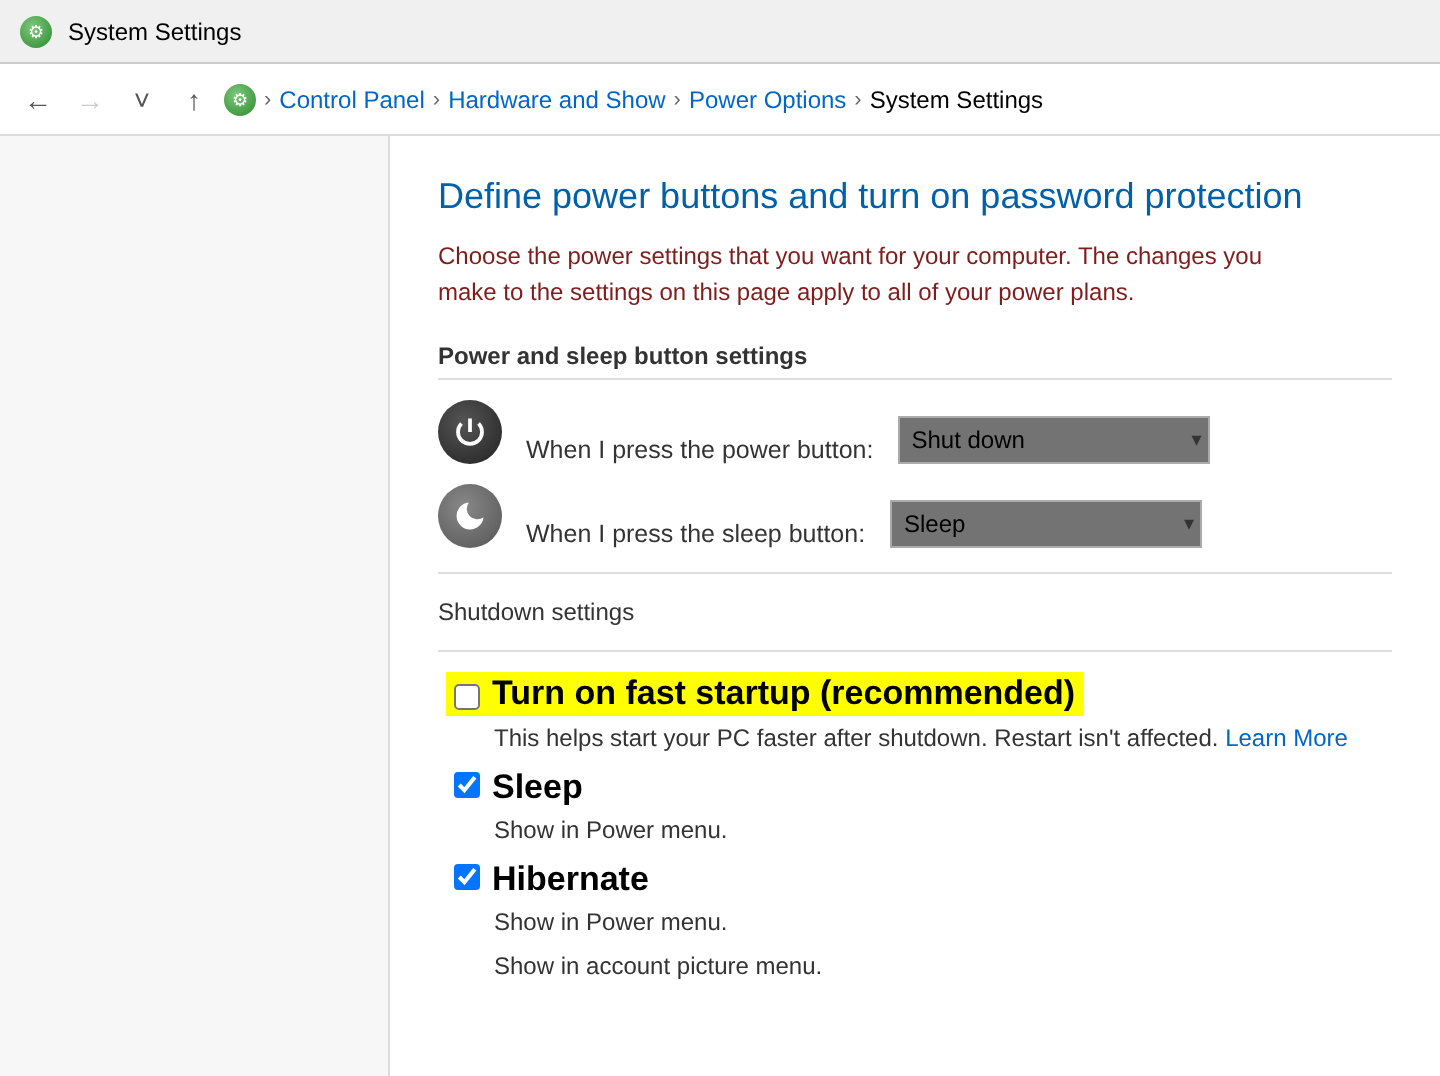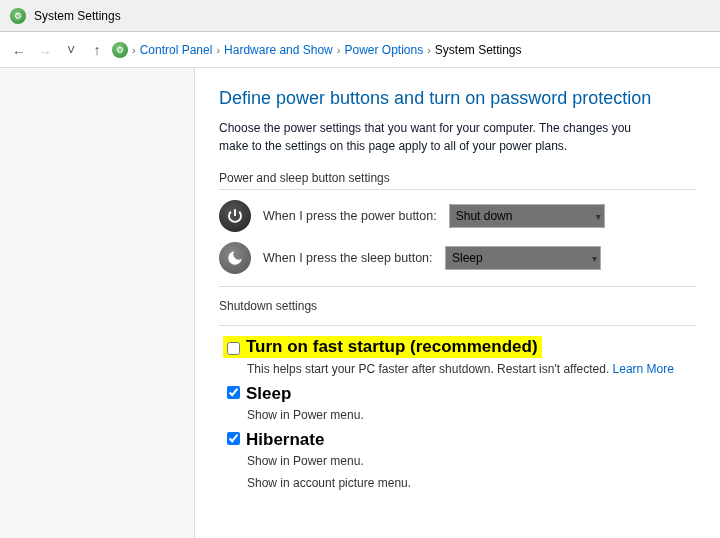--- a/index.html
+++ b/index.html
@@ -106,37 +106,38 @@
 
     .page-title {
       font-size: 18px;
       color: #0060a8;
       font-weight: 400;
       margin-bottom: 10px;
     }
 
     .page-description {
       font-size: 12px;
-      color: #0f172a;
+      color: #7f1d1d;
       line-height: 1.5;
       margin-bottom: 16px;
       max-width: 440px;
     }
 
     .section-label {
       font-size: 12px;
       color: #333;
       margin-bottom: 10px;
       border-bottom: 1px solid #ddd;
       padding-bottom: 4px;
+      font-weight: bold;
     }
 
     .button-setting-row {
       display: flex;
-      align-items: center;
+      align-items: flex-end;
       gap: 12px;
       margin-bottom: 10px;
     }
 
     .power-icon {
       width: 32px;
       height: 32px;
       border-radius: 50%;
       background: radial-gradient(circle at 40% 35%, #555, #222);
       display: flex;

